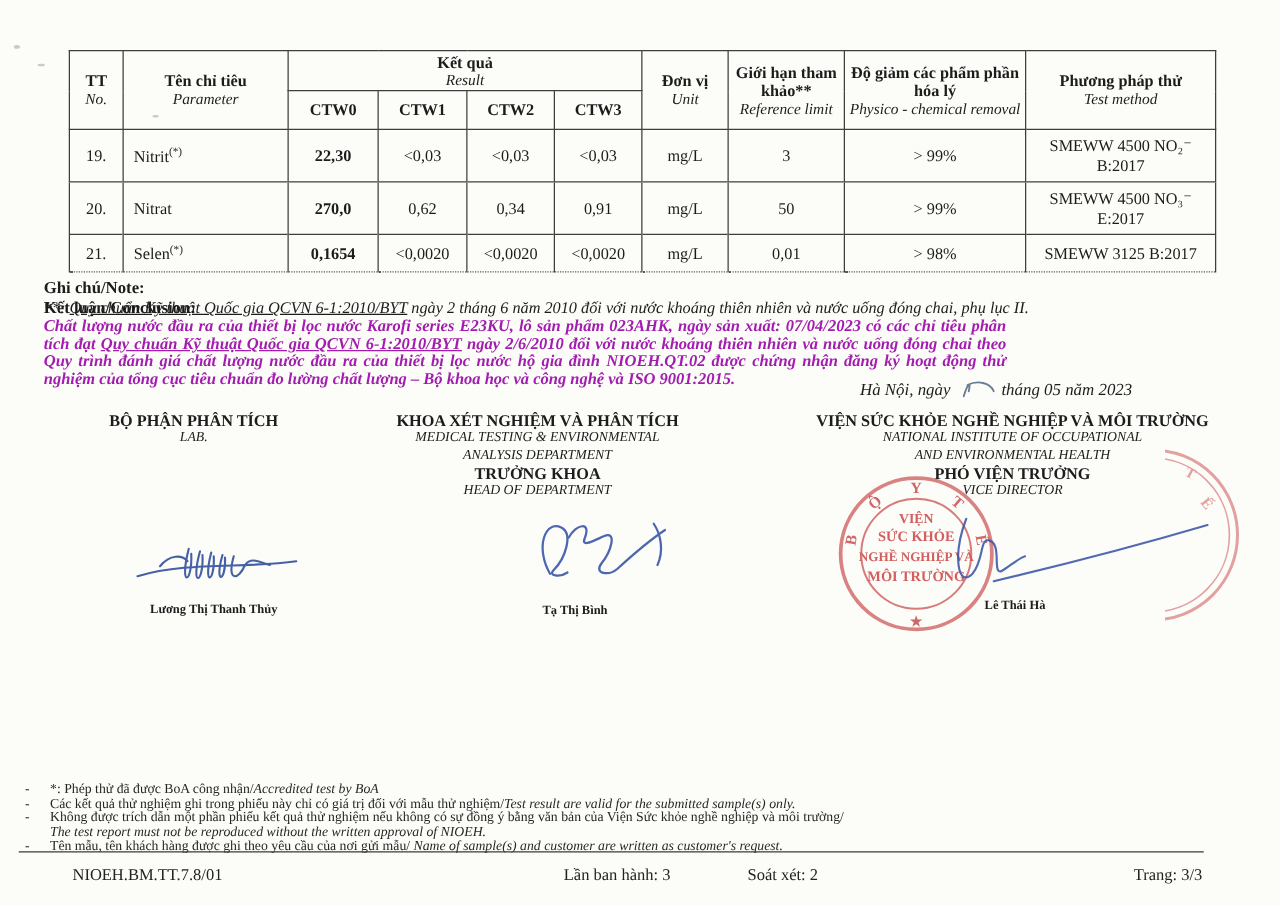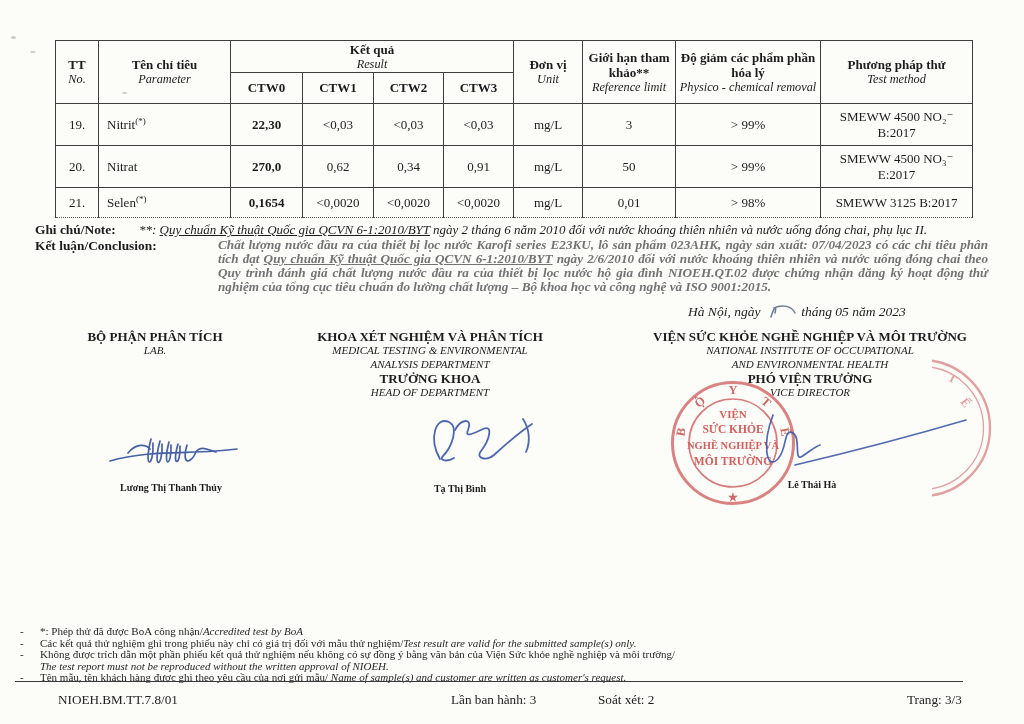--- a/index.html
+++ b/index.html
@@ -15,29 +15,29 @@
   .results .hdr2{height:31px;}
   .results .sub th{font-weight:bold;}
   .results tr.data{height:42px;}
   .results tr.data.last{height:30px;}
   .results tr.data td{border-bottom:1px dotted #5a5a5a;}
   .results td.param{text-align:left;padding-left:8px;}
   .results td.bold{font-weight:bold;}
   .results sup{font-size:9px;}
   .results .m2{display:block;}
   
-  .note-row{position:absolute;left:35px;display:flex;align-items:flex-start;}
+  .note-row{position:absolute;left:35px;display:flex;align-items:flex-start;flex-direction:column;}
   .note-label{font-weight:bold;font-size:13.4px;white-space:nowrap;flex:0 0 auto;}
   .ghichu{top:222px;width:955px;}
   .ghichu .note-label{width:104px;}
   .ghichu .note-text{font-style:italic;font-size:13px;}
   .ketluan{top:238px;width:953px;}
   .ketluan .note-label{width:183px;}
   .ketluan .note-text{font-style:italic;font-weight:bold;font-size:13.2px;line-height:13.9px;
-        text-align:justify;color:#737373;width:770px;}
+        text-align:justify;color:#a21caf;width:770px;}
   .u{text-decoration:underline;}
   
   .dateline{position:absolute;left:688px;top:302px;font-style:italic;font-size:13.5px;white-space:nowrap;}
   .dept{position:absolute;text-align:center;}
   .dept .b{font-weight:bold;font-size:13px;line-height:1.18;white-space:nowrap;}
   .dept .i{font-style:italic;font-size:11px;line-height:1.22;}
   .dept-left{left:40px;top:329px;width:230px;}
   .dept-mid{left:290px;top:329px;width:280px;}
   .dept-right{left:650px;top:329px;width:320px;}
   .sig-name{position:absolute;font-weight:bold;font-size:10px;text-align:center;width:220px;white-space:nowrap;}

